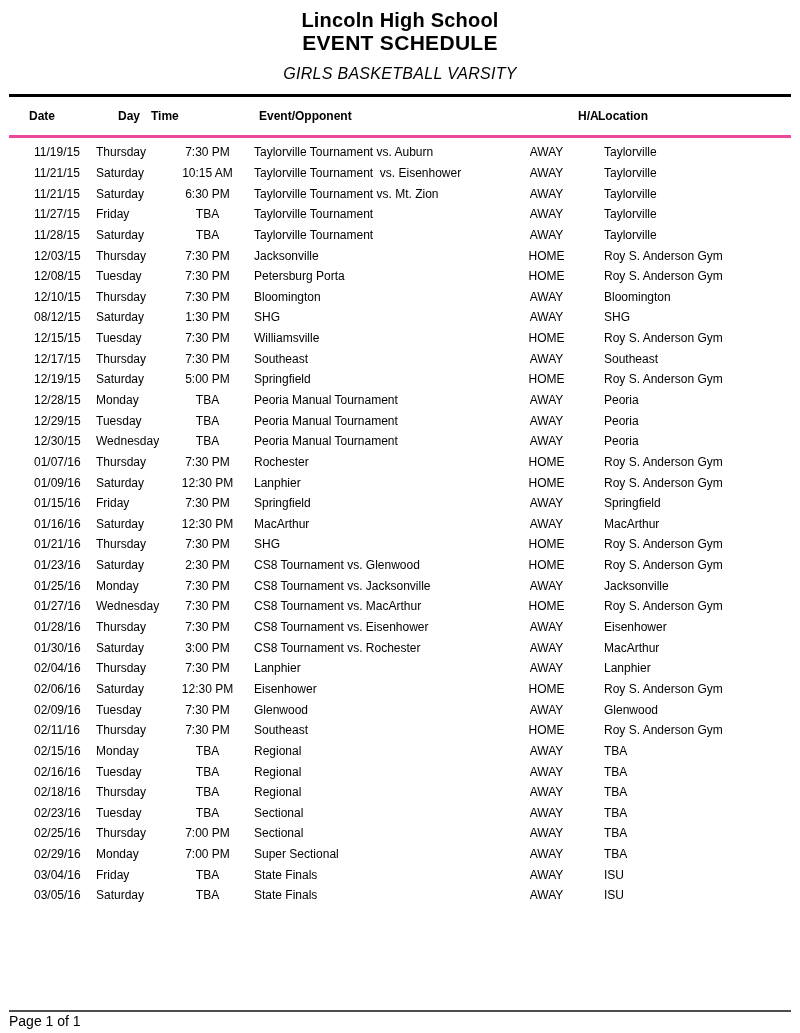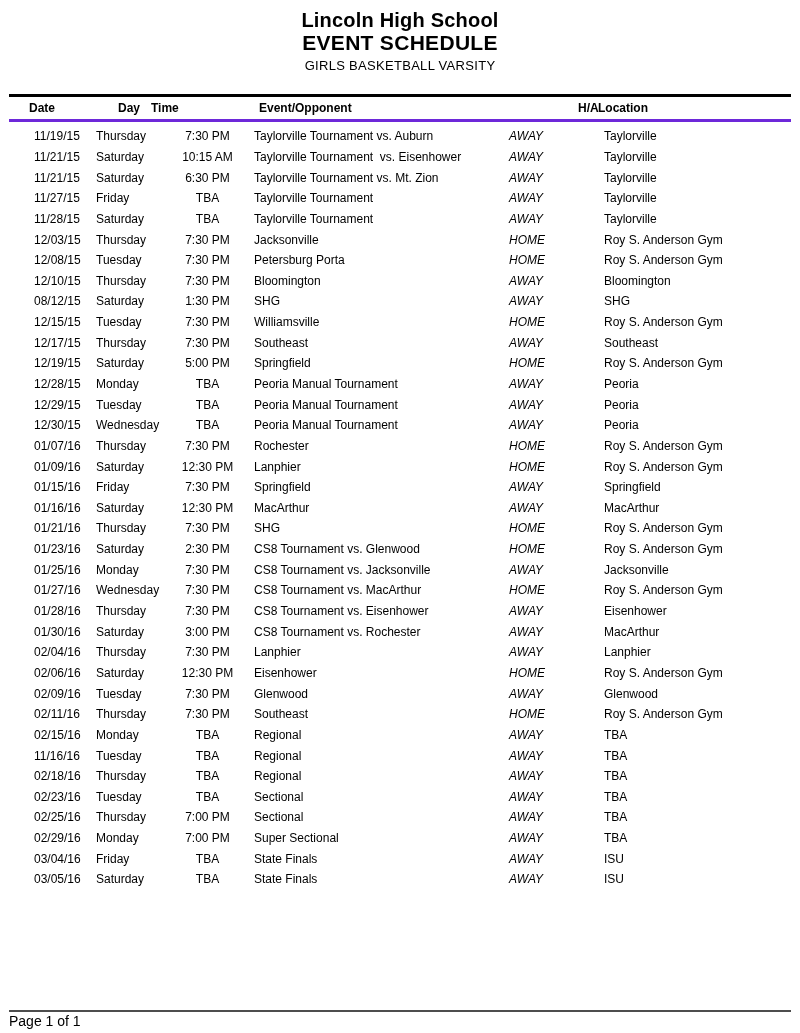--- a/index.html
+++ b/index.html
@@ -26,37 +26,39 @@
     line-height: 22px;
     letter-spacing: 0.2px;
   }
   .doc-title {
     font-size: 21px;
     font-weight: bold;
     line-height: 24px;
     letter-spacing: 0.3px;
   }
   .doc-subtitle {
-    font-size: 13px;
+    margin-top: 8px;
+    font-size: 16px;
+    font-style: italic;
     line-height: 22px;
     letter-spacing: 0.3px;
   }
 
   
   .table {
     position: absolute;
     top: 94px;
     left: 9px;
     right: 9px;
   }
   .thead {
     position: relative;
-    height: 28px;
+    height: 44px;
     border-top: 3px solid #000;
-    border-bottom: 3px solid #6d28d9;
+    border-bottom: 3px solid #ec4899;
   }
   .thead .hcell {
     position: absolute;
     top: 50%;
     transform: translateY(-50%);
     font-size: 12px;
     font-weight: bold;
     white-space: nowrap;
   }
   .h-date     { left: 20px;  }
@@ -73,21 +75,21 @@
     height: 20.65px;
     align-items: center;
     font-size: 12px;
     line-height: 14px;
   }
   .cell { white-space: nowrap; overflow: visible; }
   .c-date  { padding-left: 25px; }
   .c-day   { }
   .c-time  { text-align: center; }
   .c-event { padding-left: 8px; white-space: pre; }
-  .c-ha    { text-align: left; font-style: italic; }
+  .c-ha    { text-align: center; }
   .c-loc   { padding-left: 20px; }
 
   
   .footer-rule {
     position: absolute;
     top: 1010px;
     left: 9px;
     right: 9px;
     height: 2px;
     background: #4d4d4d;
@@ -353,21 +355,21 @@
       </div>
       <div class="trow">
         <div class="cell c-date">02/15/16</div>
         <div class="cell c-day">Monday</div>
         <div class="cell c-time">TBA</div>
         <div class="cell c-event">Regional</div>
         <div class="cell c-ha">AWAY</div>
         <div class="cell c-loc">TBA</div>
       </div>
       <div class="trow">
-        <div class="cell c-date">11/16/16</div>
+        <div class="cell c-date">02/16/16</div>
         <div class="cell c-day">Tuesday</div>
         <div class="cell c-time">TBA</div>
         <div class="cell c-event">Regional</div>
         <div class="cell c-ha">AWAY</div>
         <div class="cell c-loc">TBA</div>
       </div>
       <div class="trow">
         <div class="cell c-date">02/18/16</div>
         <div class="cell c-day">Thursday</div>
         <div class="cell c-time">TBA</div>

